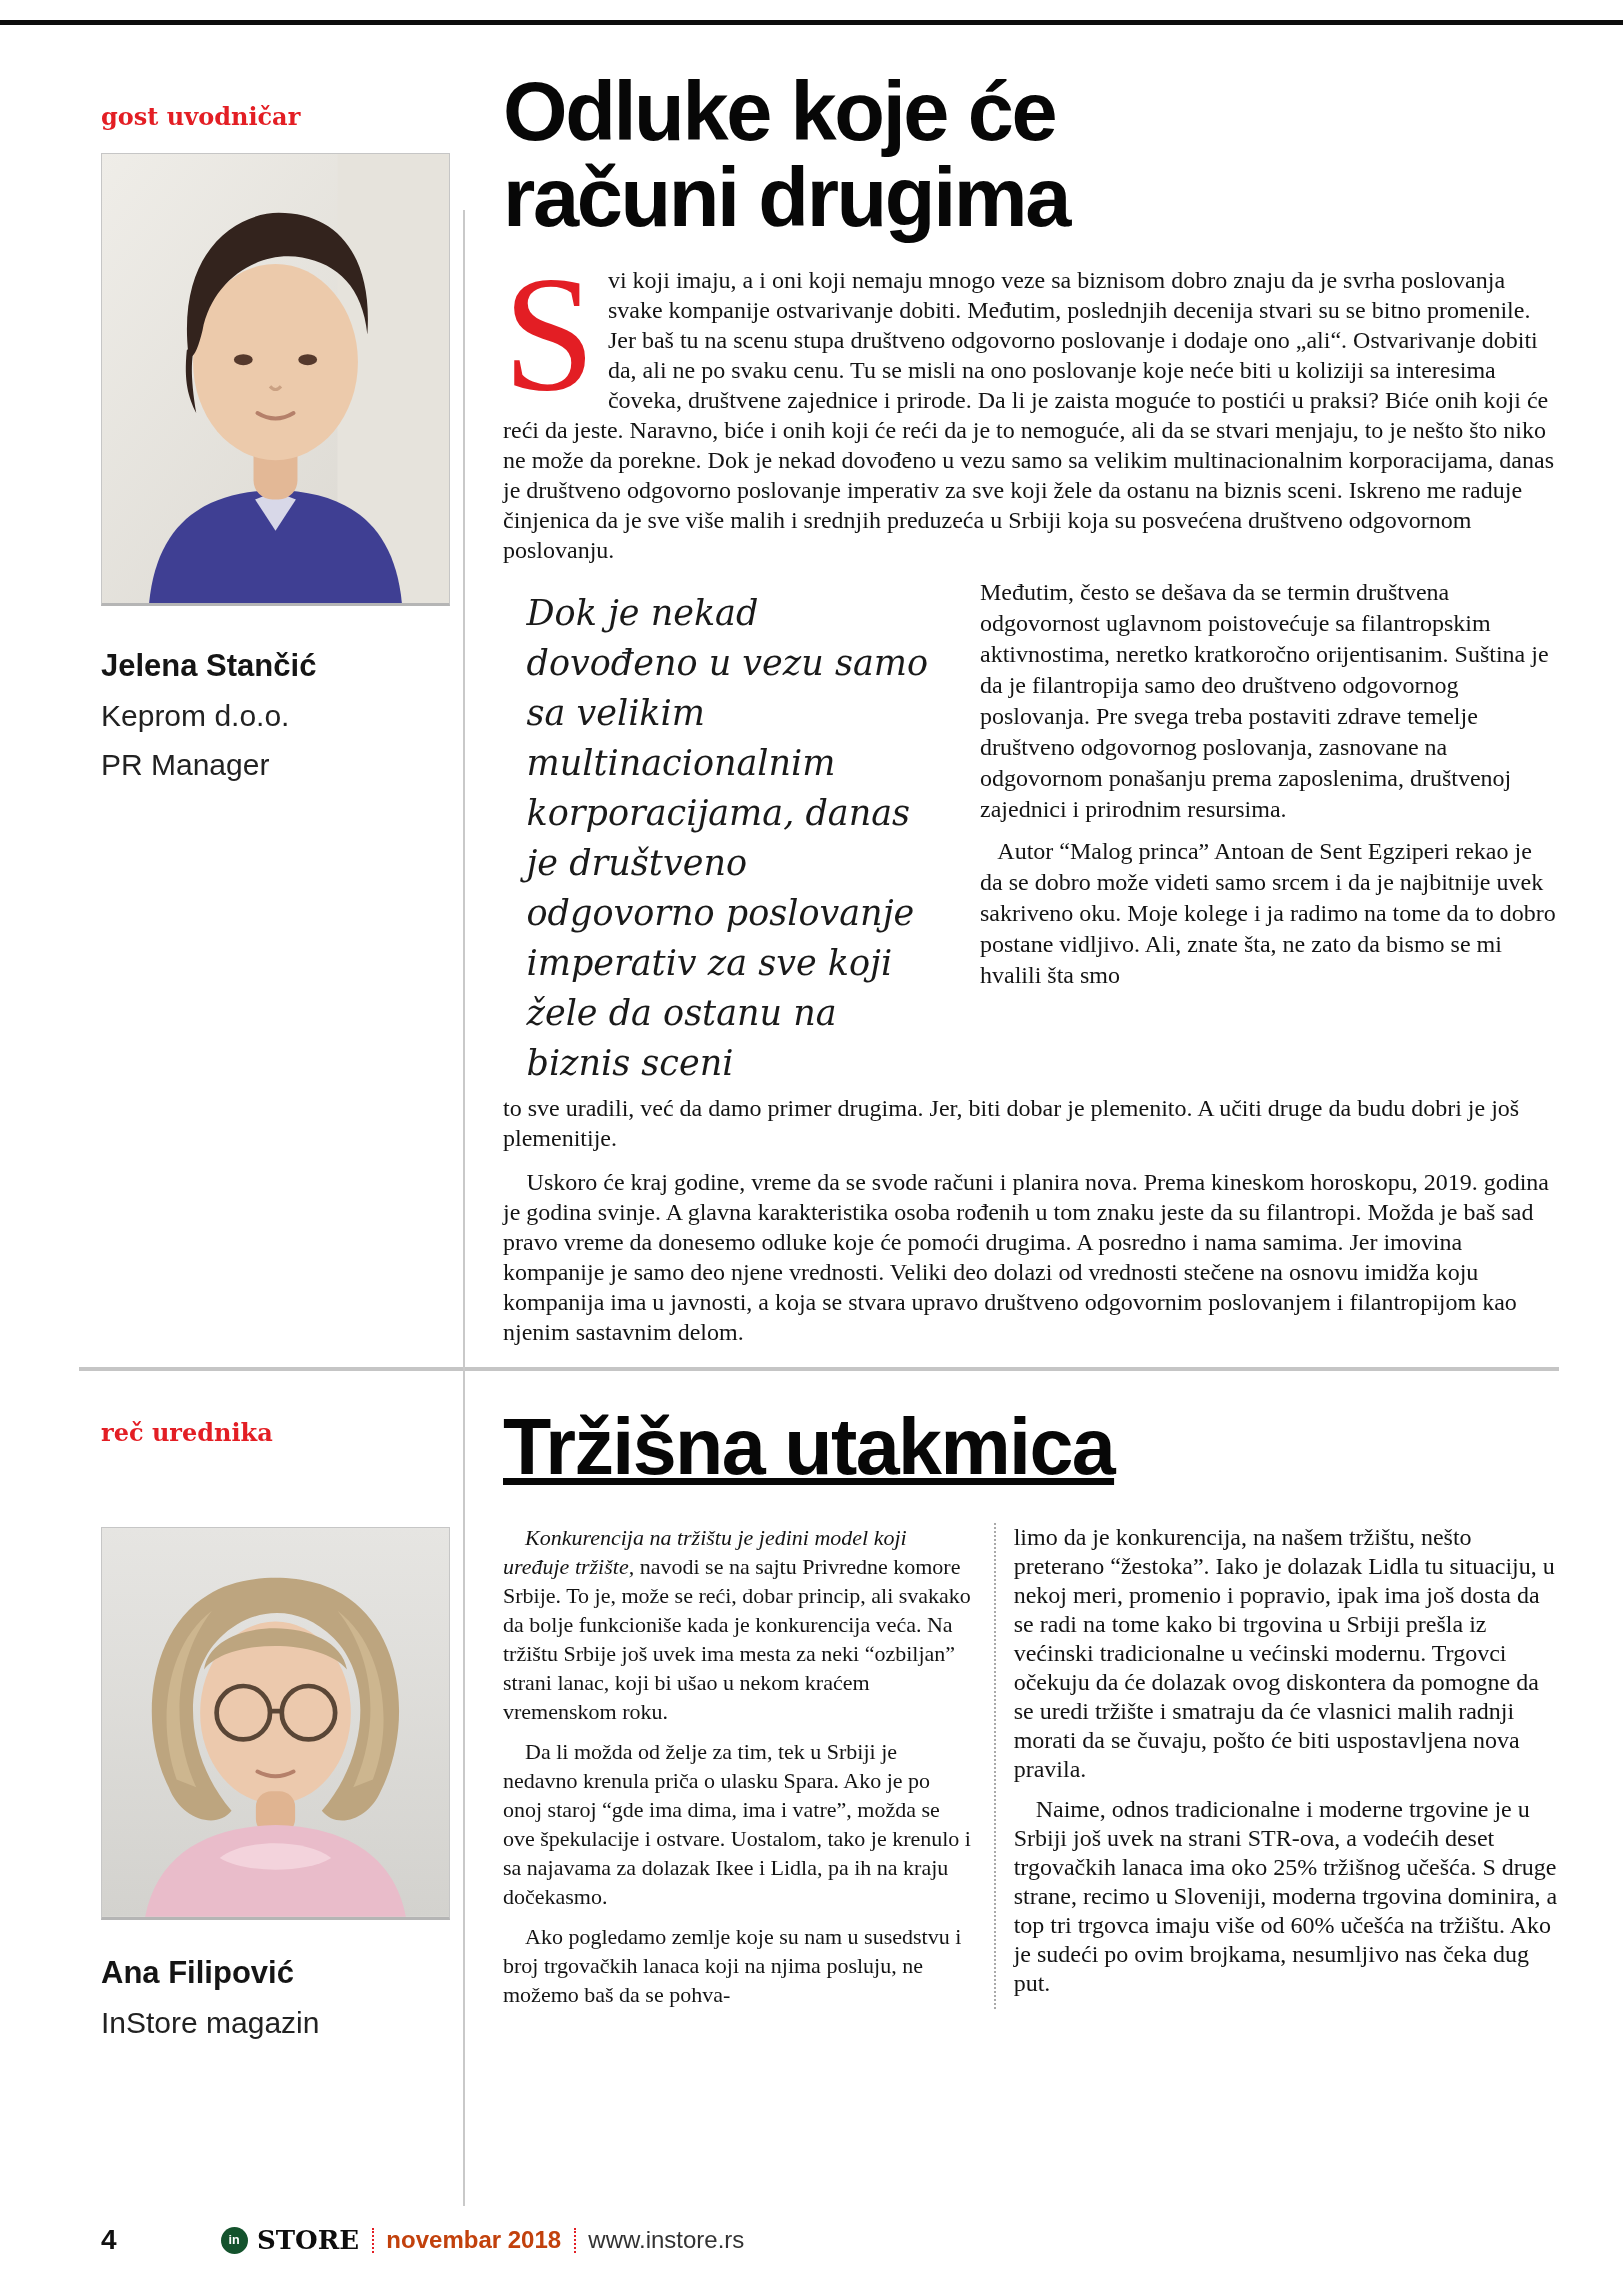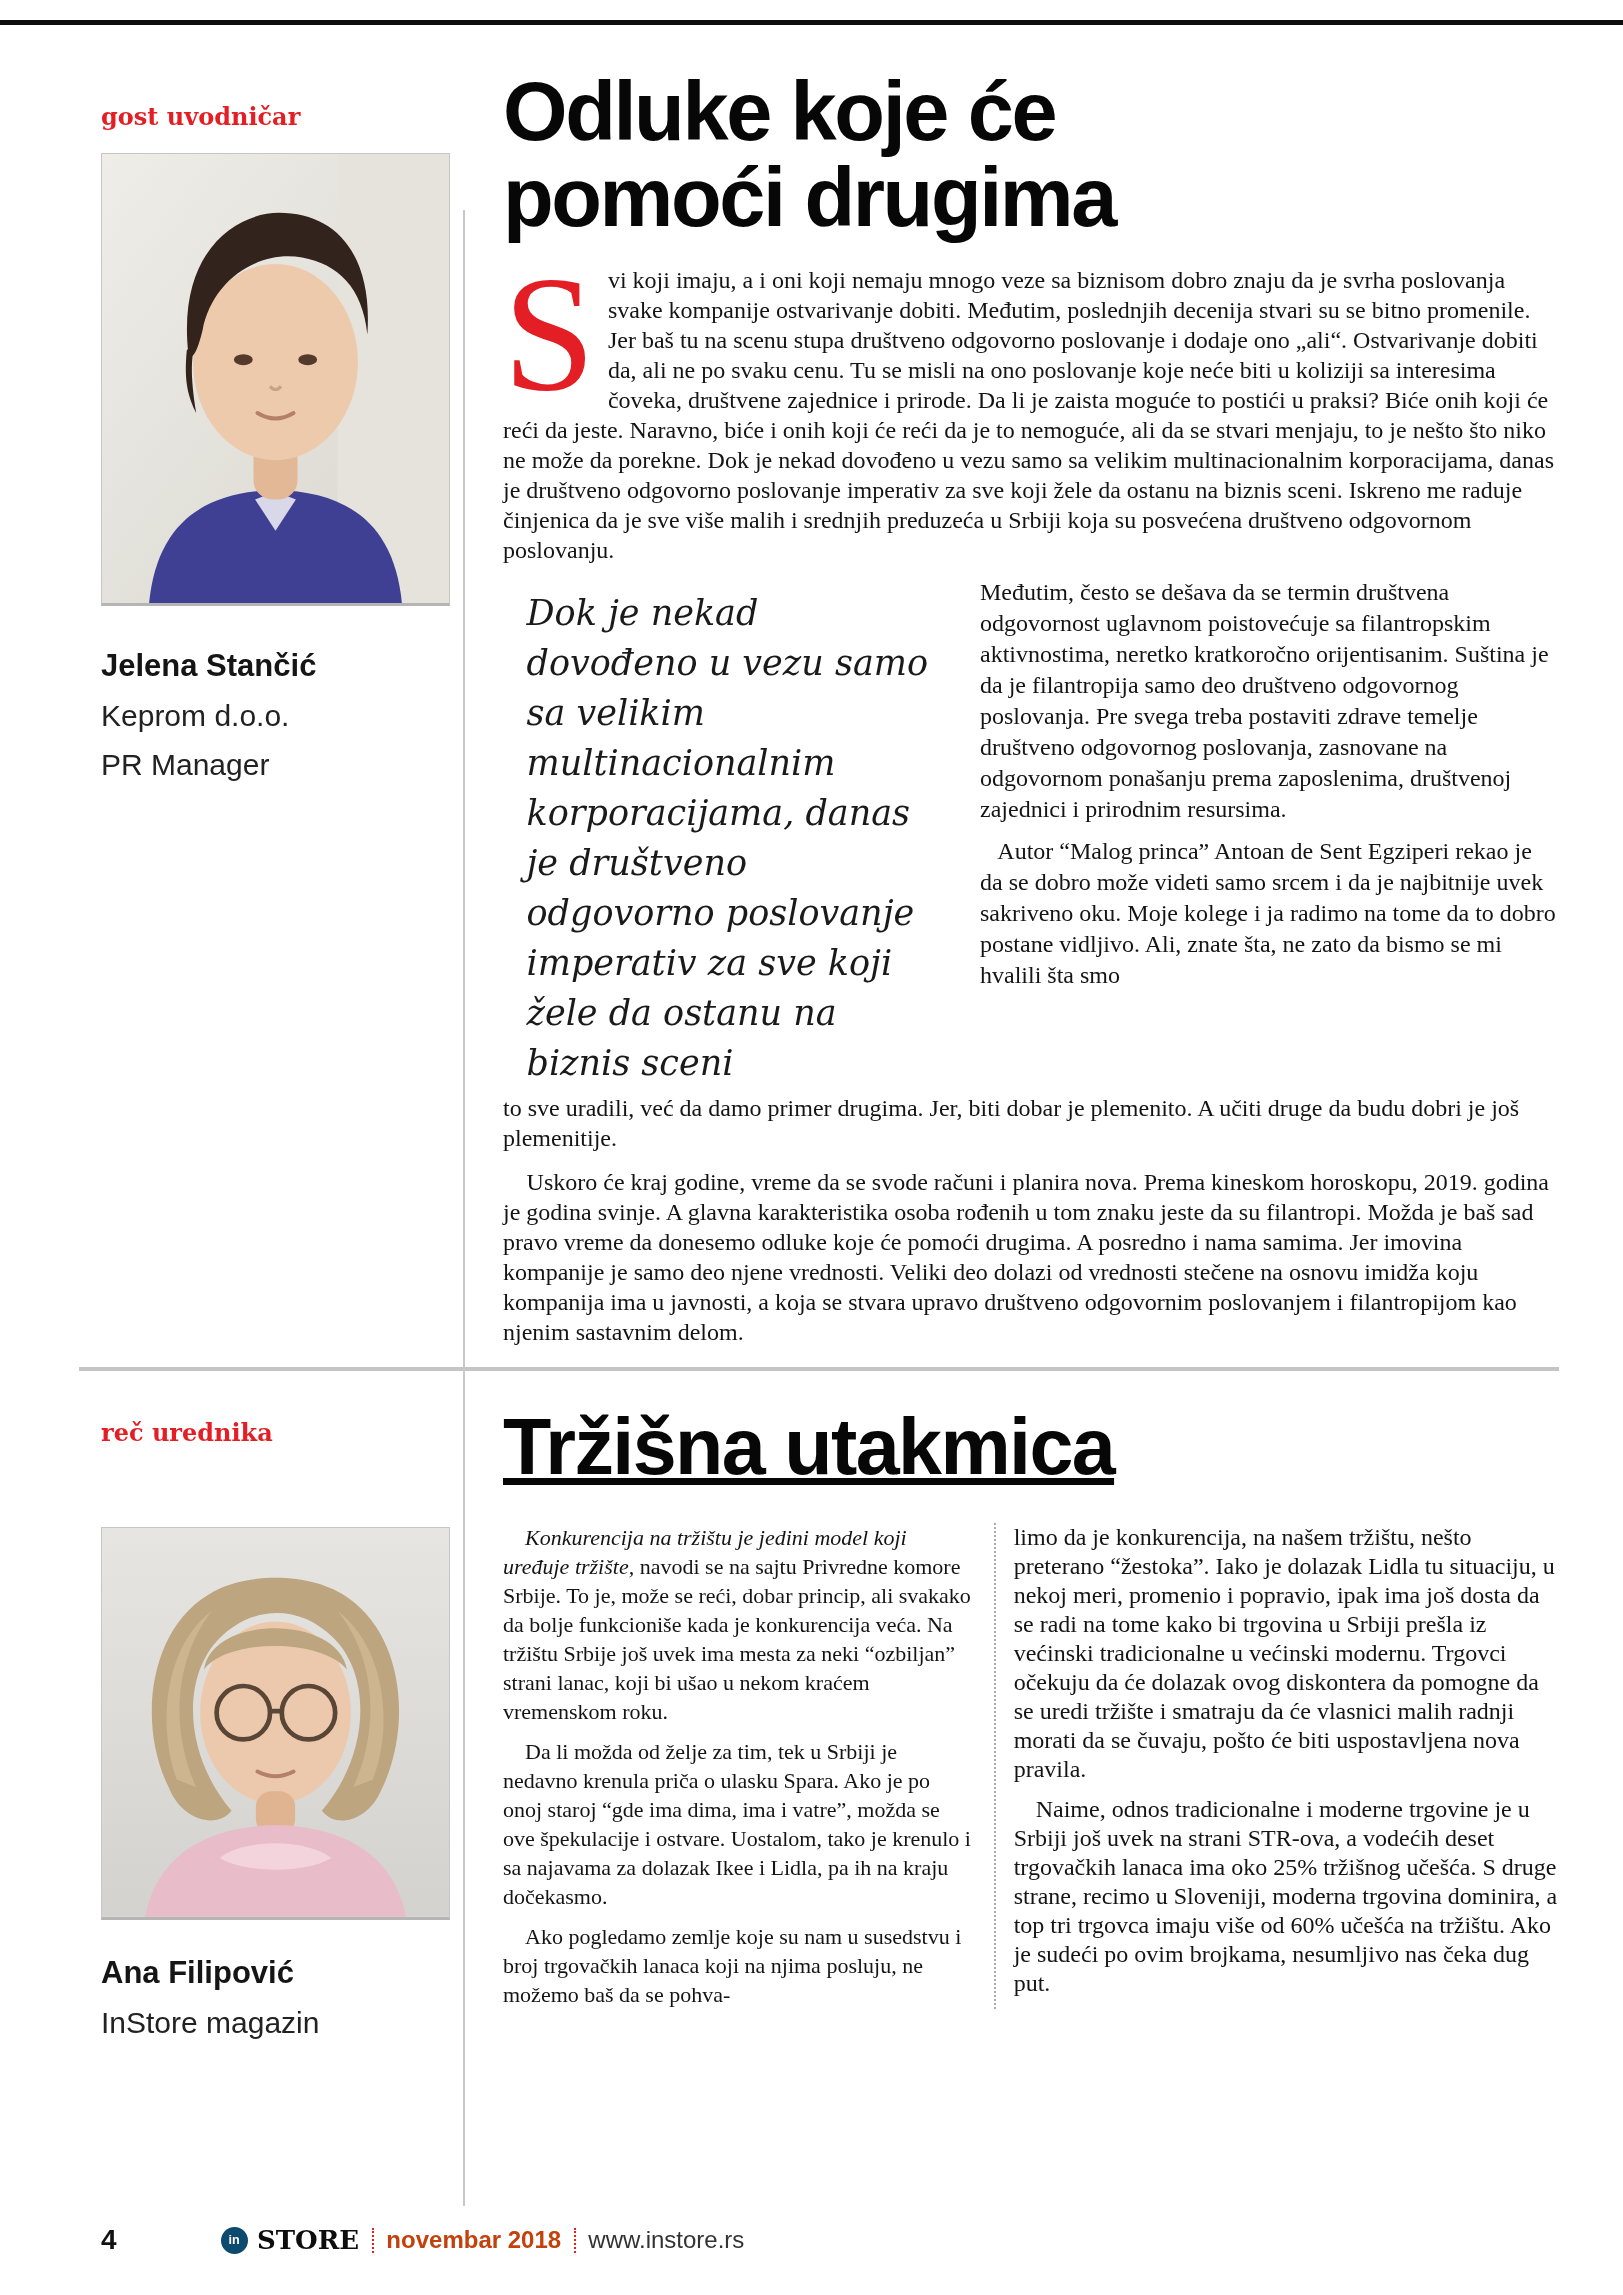--- a/index.html
+++ b/index.html
@@ -51,21 +51,21 @@
   .colR{flex:1;margin-left:20.4px;border-left:2.4px dotted #a9a9a9;padding-left:17.3px;
         font-size:24px;line-height:29px;}
   .colL p + p, .colR p + p{margin-top:11px;}
   .indent{text-indent:22px;}
   .lead-italic{font-style:italic;}
   
   .footer{position:absolute;left:101px;top:2224px;display:flex;align-items:center;
           font-family:"Liberation Sans", sans-serif;}
   .pageno{font-family:"Liberation Sans", sans-serif;font-weight:bold;font-size:28px;color:#111;}
   .brand-group{display:flex;align-items:center;margin-left:104px;}
-  .logo-circle{width:27px;height:27px;border-radius:50%;background:#0c4a6e;color:#fff;
+  .logo-circle{width:27px;height:27px;border-radius:50%;background:#14532d;color:#fff;
                display:flex;align-items:center;justify-content:center;
                font-family:"Liberation Sans", sans-serif;font-weight:bold;font-size:12.6px;line-height:12.6px;}
   .brand{font-family:"DejaVu Serif", serif;font-weight:bold;font-size:26px;color:#0d0d0d;
          margin-left:9.4px;letter-spacing:0;}
   .dot-sep{width:0;height:25px;border-left:2.4px dotted #e31e24;margin:0 12.6px;}
   .issue{font-family:"Liberation Sans", sans-serif;font-weight:bold;font-size:24px;color:#c2410c;}
   .site{font-family:"Liberation Sans", sans-serif;font-size:24px;color:#333;}
 </style>
 </head>
 <body>
@@ -110,21 +110,21 @@
       </svg>
 
       <div class="caption">
         <div class="cap-name">Jelena Stančić</div>
         <div class="cap-role">Keprom d.o.o.</div>
         <div class="cap-role">PR Manager</div>
       </div>
     </div>
 
     <div class="main">
-      <h1 class="headline" style="margin-bottom:0;">Odluke koje će pomoći drugima</h1>
+      <h1 class="headline" style="margin-bottom:0;">Odluke koje će računi drugima</h1>
 
       <p class="body-copy intro">
         <span class="dropcap">S</span><span>vi koji imaju, a i oni koji nemaju mnogo veze sa biznisom dobro znaju da je svrha poslovanja svake kompanije ostvarivanje dobiti. Međutim, poslednjih decenija stvari su se bitno promenile. Jer baš tu na scenu stupa društveno odgovorno poslovanje i dodaje ono „ali“. Ostvarivanje dobiti da, ali ne po svaku cenu. Tu se misli na ono poslovanje koje neće biti u koliziji sa interesima čoveka, društvene zajednice i prirode. Da li je zaista moguće to postići u praksi? Biće onih koji će reći da jeste. Naravno, biće i onih koji će reći da je to nemoguće, ali da se stvari menjaju, to je nešto što niko ne može da porekne. Dok je nekad dovođeno u vezu samo sa velikim multinacionalnim korporacijama, danas je društveno odgovorno poslovanje imperativ za sve koji žele da ostanu na biznis sceni. Iskreno me raduje činjenica da je sve više malih i srednjih preduzeća u Srbiji koja su posvećena društveno odgovornom poslovanju.</span>
       </p>
 
       <div class="mid-row">
         <div class="pullquote">
           <div class="pullquote-inner">Dok je nekad dovođeno u vezu samo sa velikim multinacionalnim korporacijama, danas je društveno odgovorno poslovanje imperativ za sve koji žele da ostanu na biznis sceni</div>
         </div>
         <div class="narrow-col">

